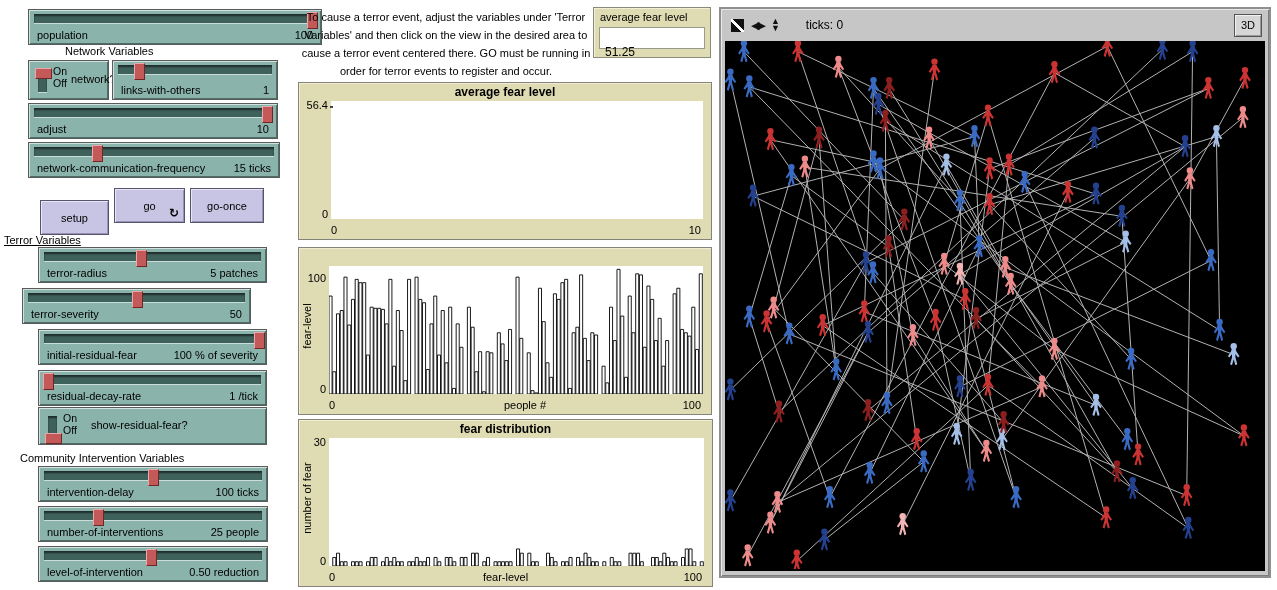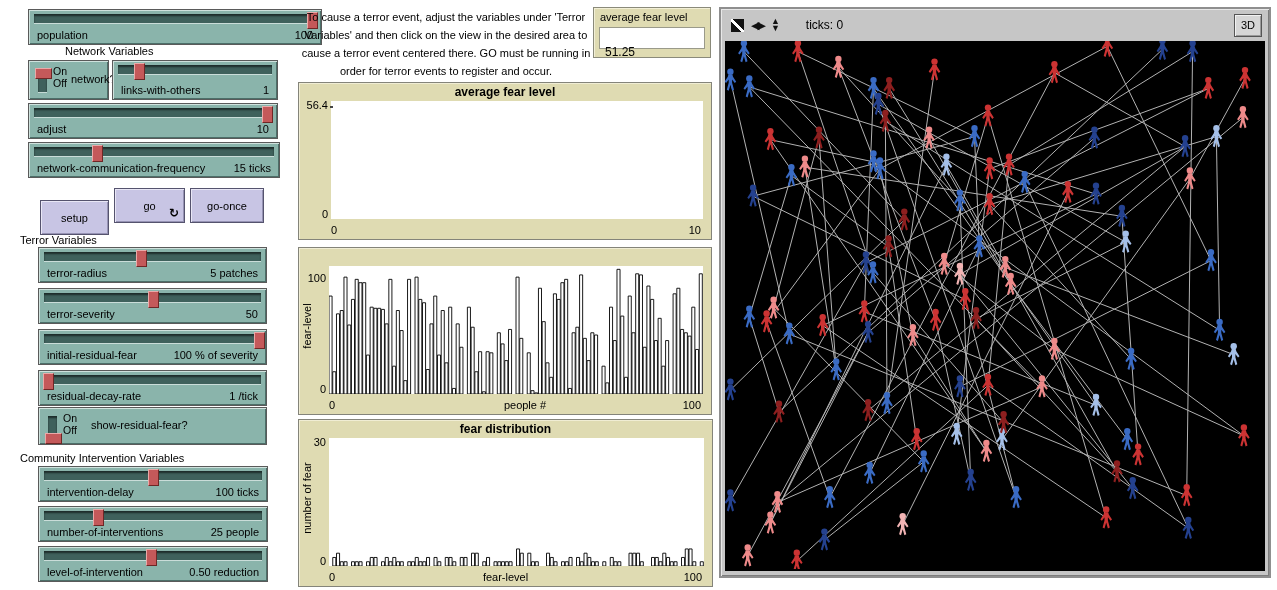--- a/index.html
+++ b/index.html
@@ -128,32 +128,32 @@
     <span>setup</span>
   </div>
 <div class="nl-button" style="left:114px;top:188px;width:69px;height:33px;">
     <span>go</span>
     <span class="forever-glyph">↻</span>
   </div>
 <div class="nl-button" style="left:190px;top:188px;width:72px;height:33px;">
     <span>go-once</span>
   </div>
 
-<div class="nl-label" style="left:20px;top:234px;">Terror Variables</div>
+<div class="nl-label" style="left:4px;top:234px;text-decoration:underline;">Terror Variables</div>
 
 <div class="nl-slider" style="left:38px;top:247px;width:227px;height:34px;">
   <div class="sl-channel"></div>
   <div class="sl-handle" style="left: calc(45% - 5px);"></div>
   <div class="sl-row">
       <span class="sl-label">terror-radius</span>
       <span class="sl-value">5 patches</span>
     </div>
 </div>
 
-<div class="nl-slider" style="left:38px;top:288px;width:227px;height:34px;">
+<div class="nl-slider" style="left:22px;top:288px;width:227px;height:34px;">
   <div class="sl-channel"></div>
   <div class="sl-handle" style="left: calc(50% - 5px);"></div>
   <div class="sl-row">
       <span class="sl-label">terror-severity</span>
       <span class="sl-value">50</span>
     </div>
 </div>
 
 <div class="nl-slider" style="left:38px;top:329px;width:227px;height:34px;">
   <div class="sl-channel"></div>

